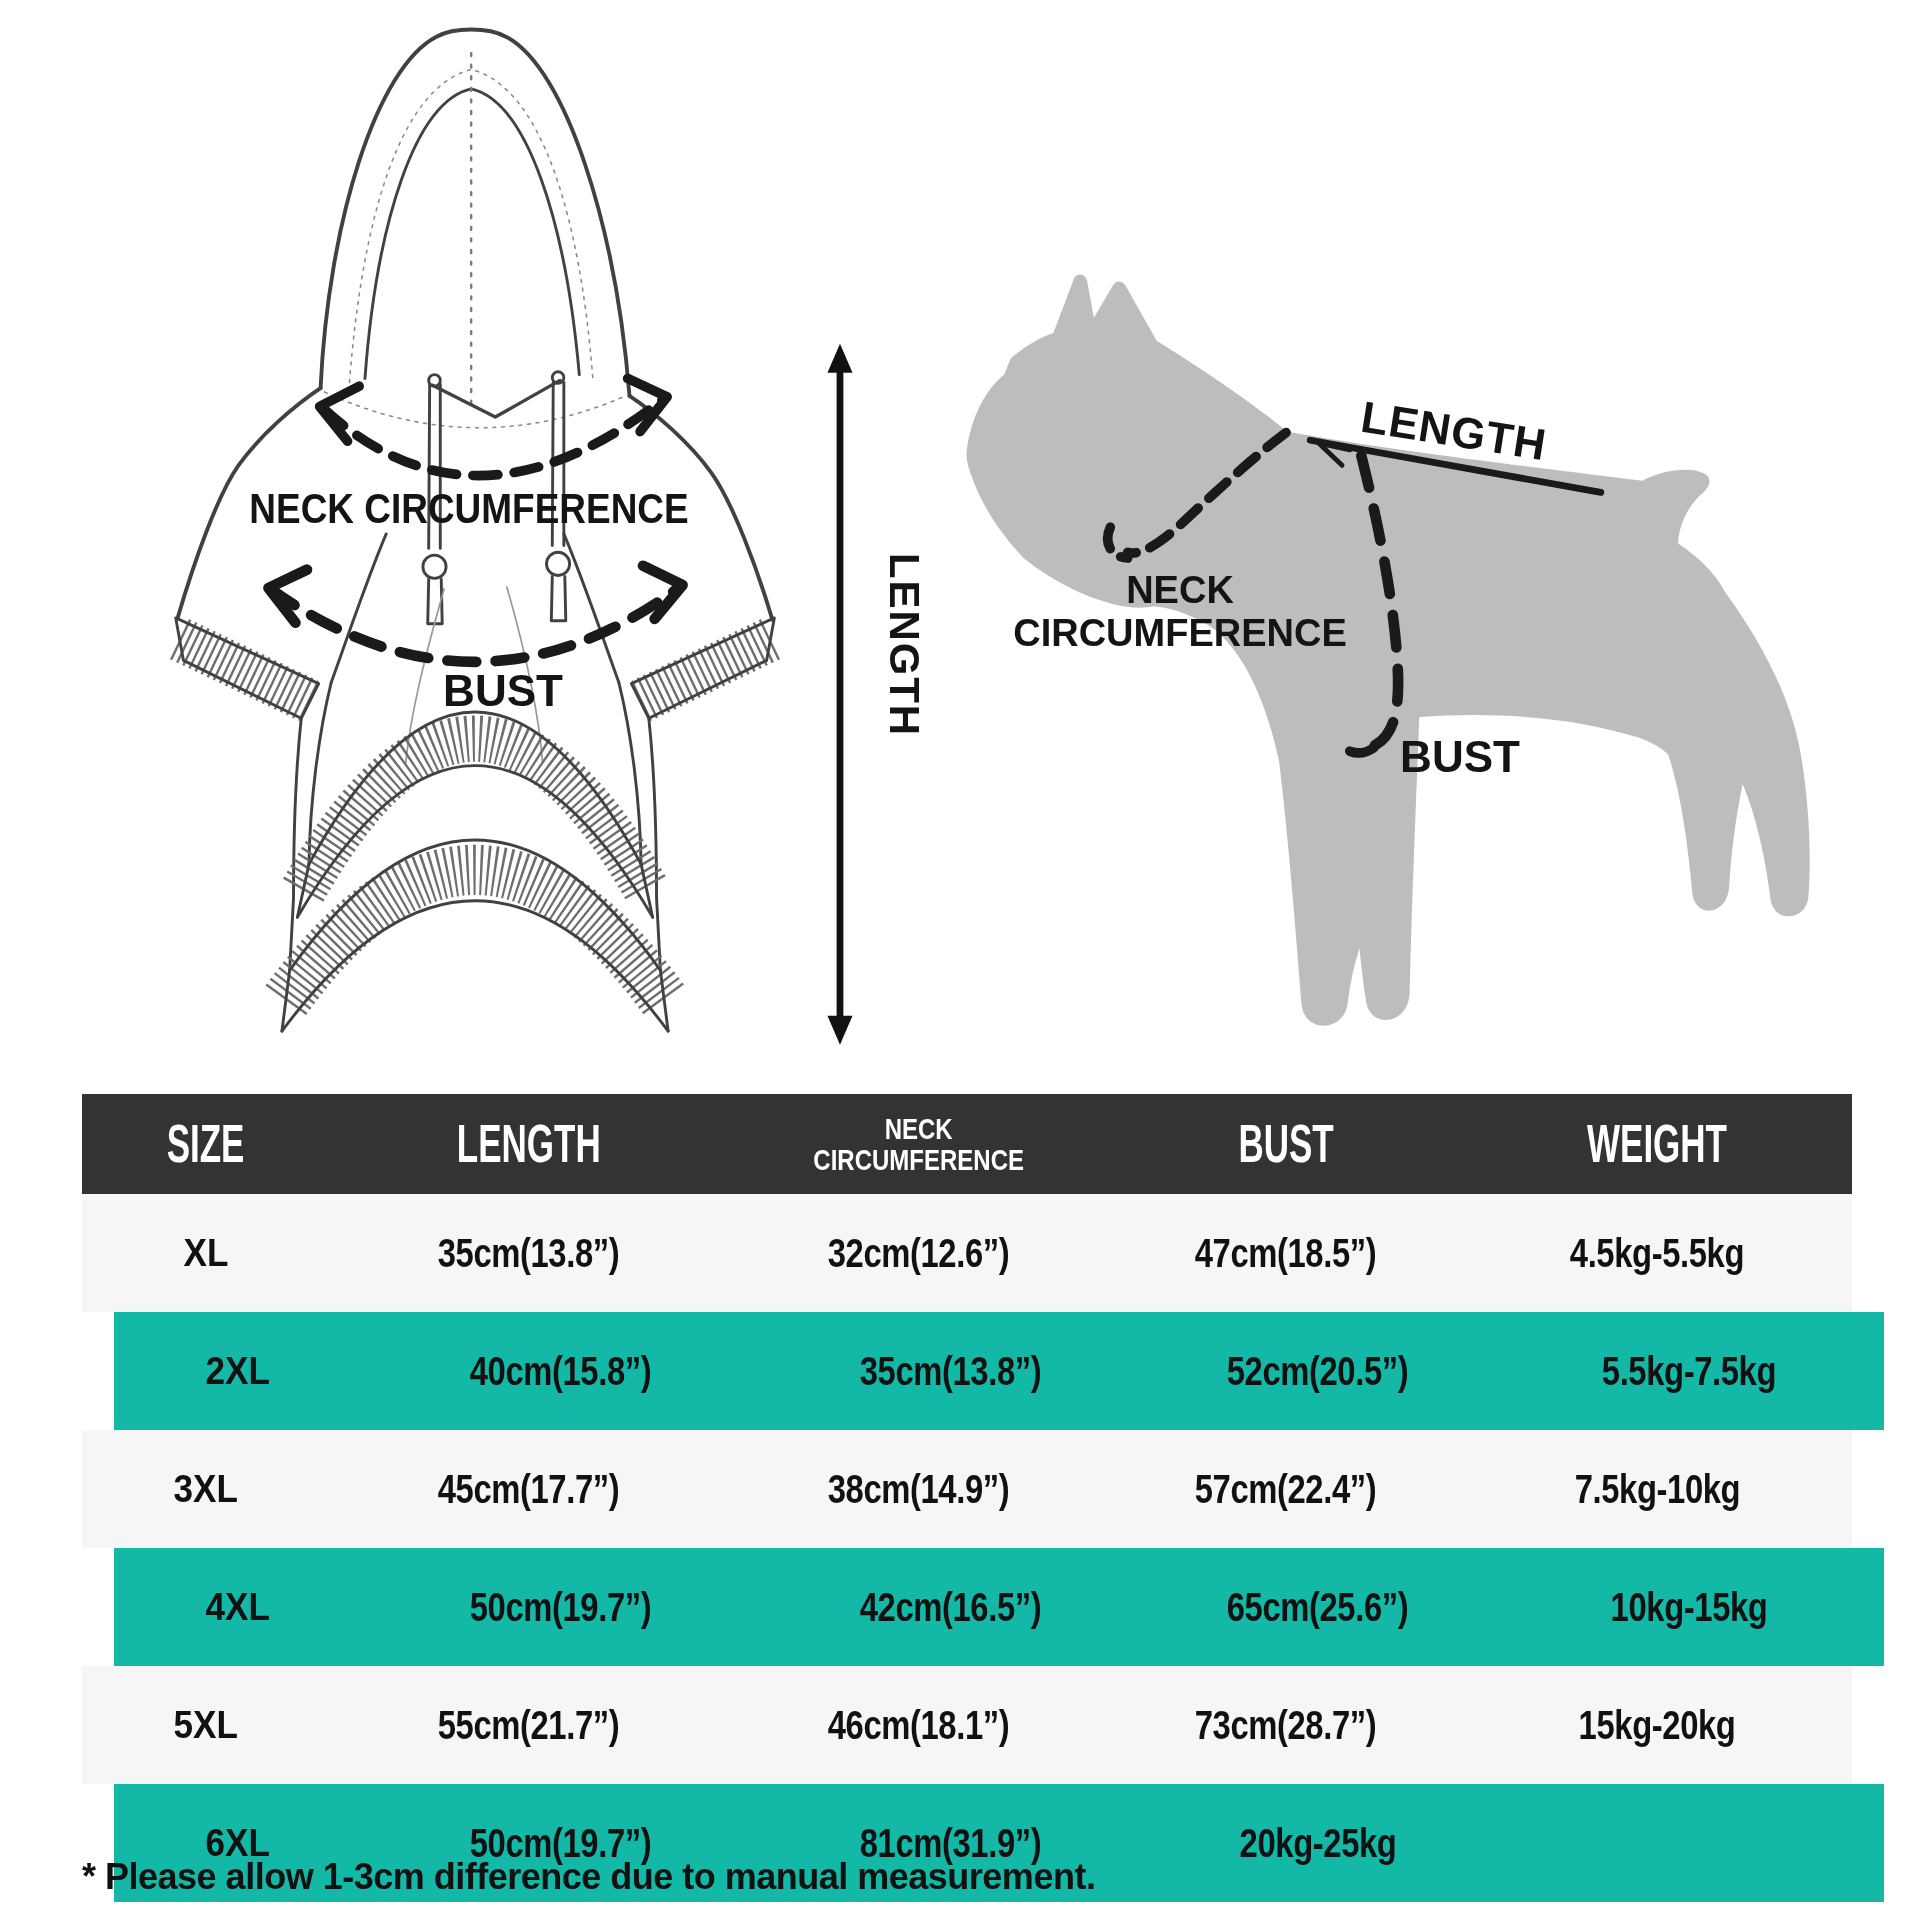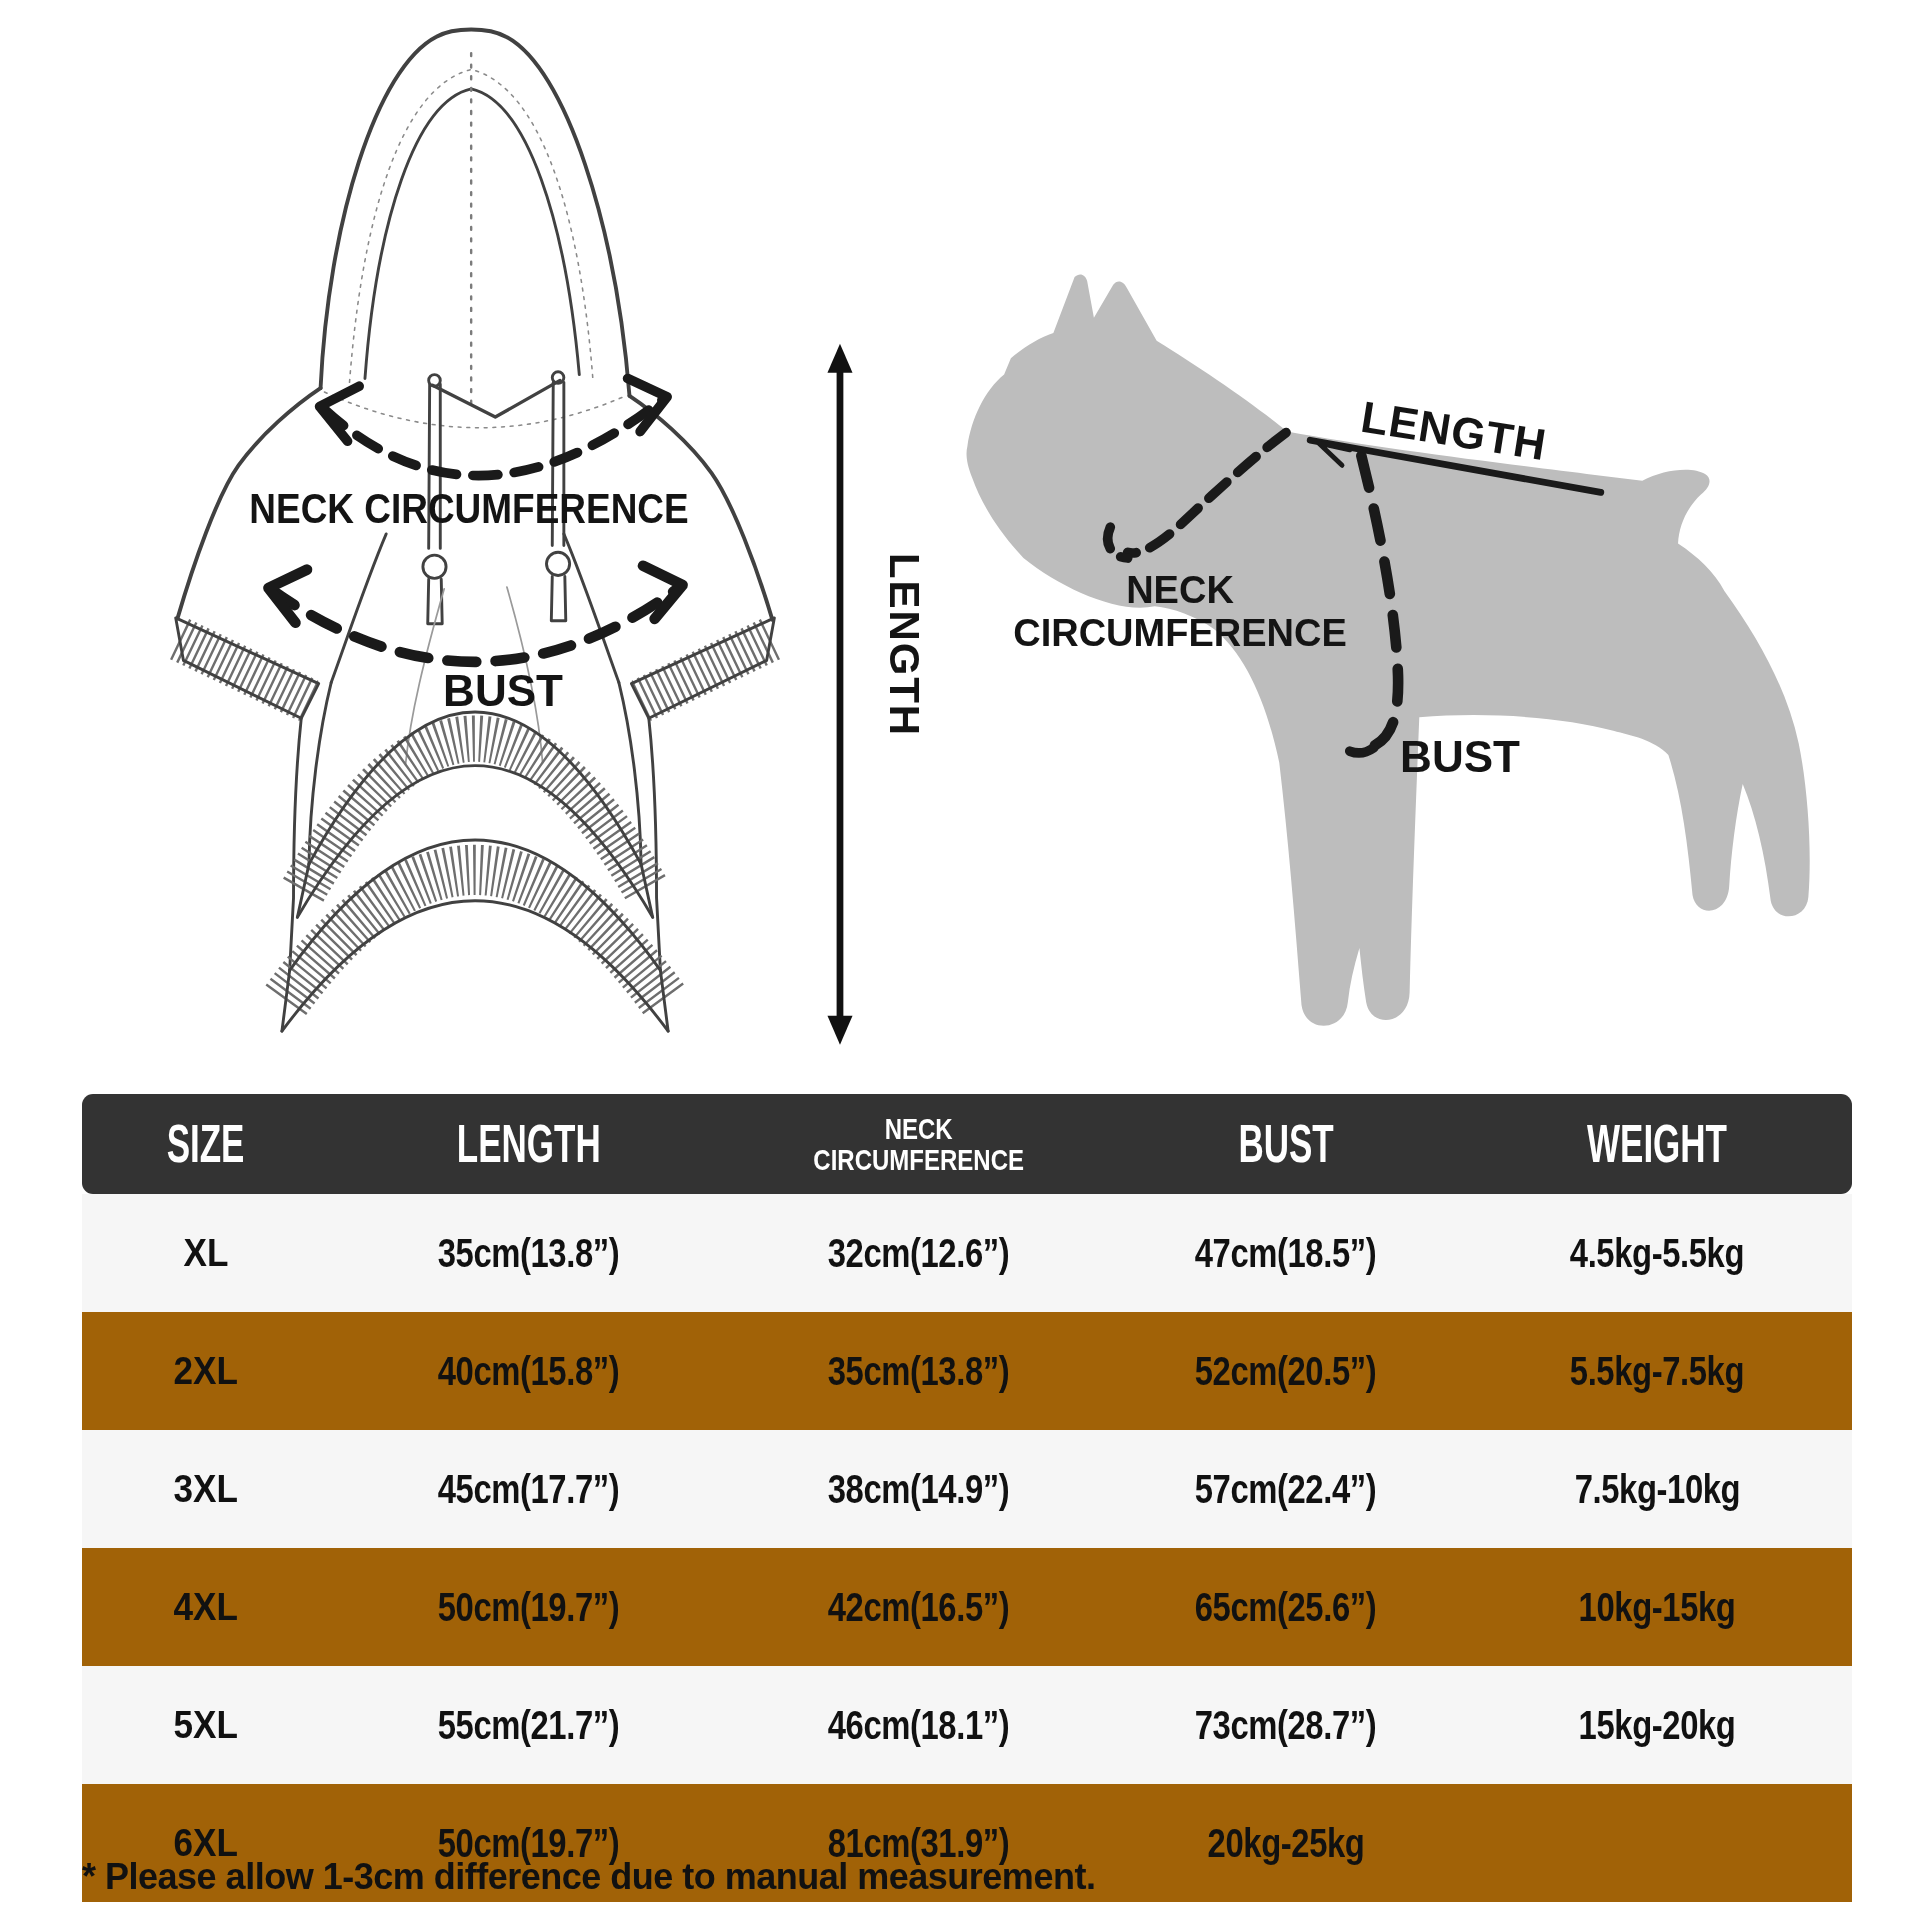--- a/index.html
+++ b/index.html
@@ -13,28 +13,28 @@
     transform:translate(-50%,-50%);text-align:center;
   }
   .two-line{white-space:pre-line;line-height:1.12;}
   .rot90{transform:translate(-50%,-50%) rotate(90deg);}
   .rot10{transform:translate(-50%,-50%) rotate(9deg);}
   .squeeze{display:inline-block;transform:scaleX(0.88);transform-origin:center;}
 
   
   .size-table{position:absolute;left:82px;top:1094px;width:1770px;}
   .trow{display:grid;grid-template-columns:14% 22.5% 21.5% 20% 22%;width:100%;}
-  .thead{height:100px;background:#333333;border-radius:11px;}
+  .thead{height:100px;background:#333333;}
   .tcell{display:flex;align-items:center;justify-content:center;text-align:center;}
   .hcell{color:#ffffff;font-weight:700;}
   .hcell .hx{display:inline-block;transform:scale(0.70,1.08);font-size:50px;}
   .hcell .hx.small{transform:scale(0.80,1.0);font-size:30px;line-height:1.05;}
   .drow{height:118px;}
   .drow.odd{background:#f6f6f6;}
-  .drow.even{background:#a16207;}
+  .drow.even{background:#14b8a6;margin-left:32px;}
   .vcell span{display:inline-block;transform:scaleX(0.80);font-size:41px;font-weight:700;letter-spacing:-0.5px;}
   .scell span{display:inline-block;transform:scaleX(0.90);font-size:39px;font-weight:700;}
 
   .footnote{
     position:absolute;left:82px;top:1856px;font-size:36px;font-weight:700;
     letter-spacing:-0.5px;
   }
 </style>
 </head>
 <body>

